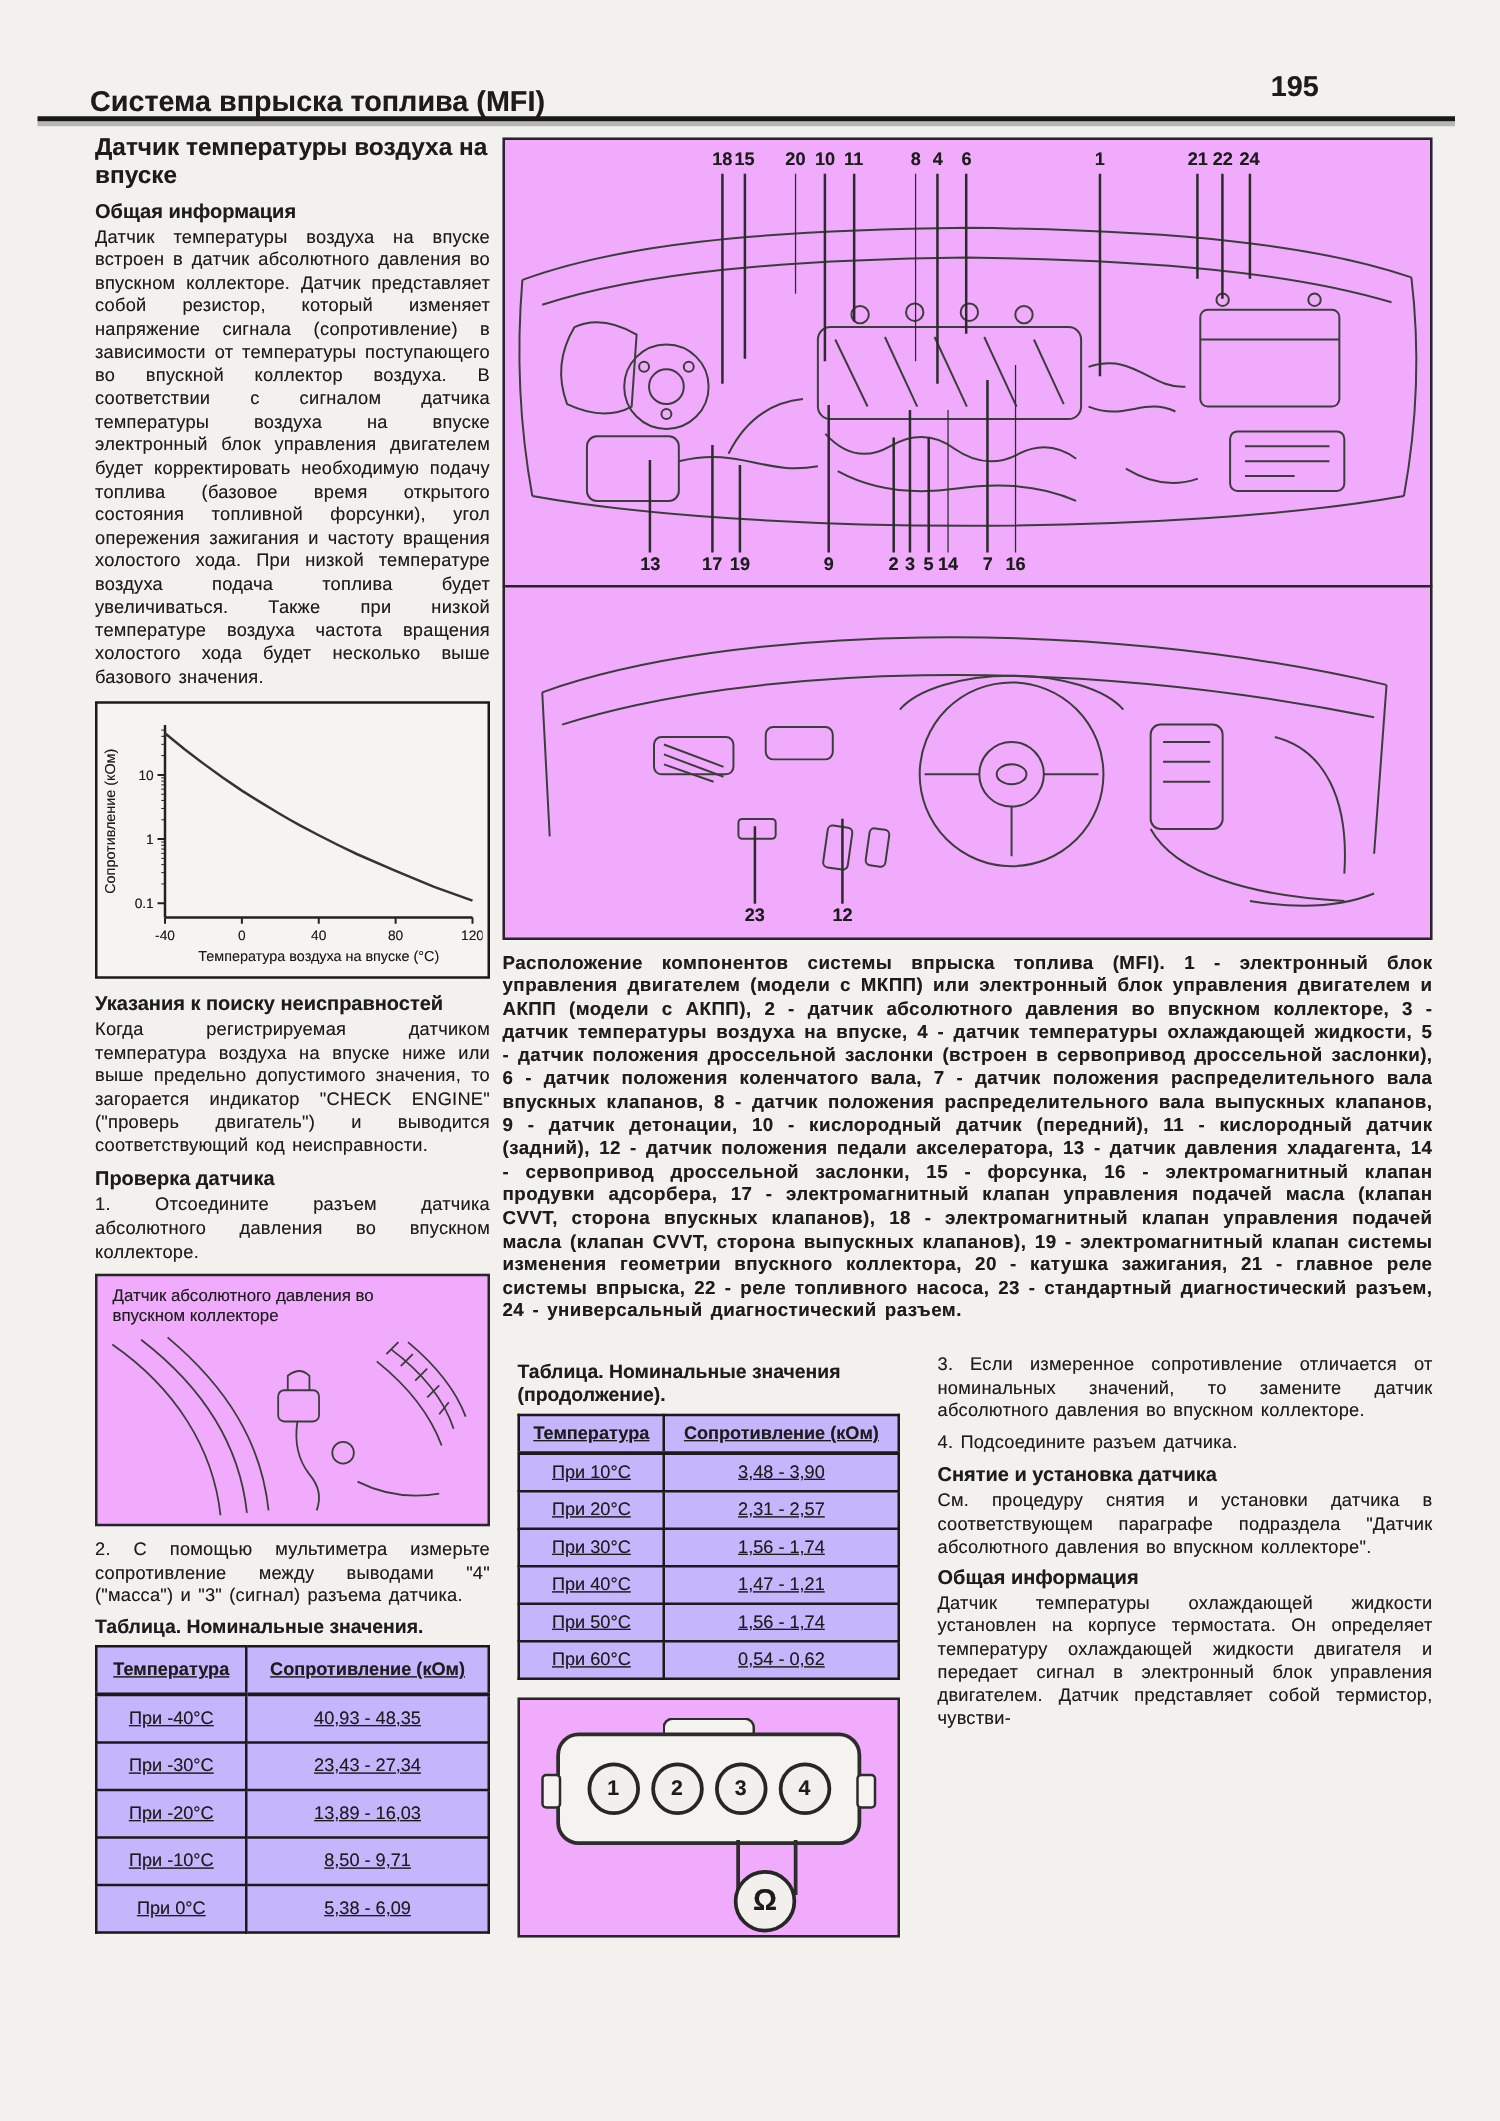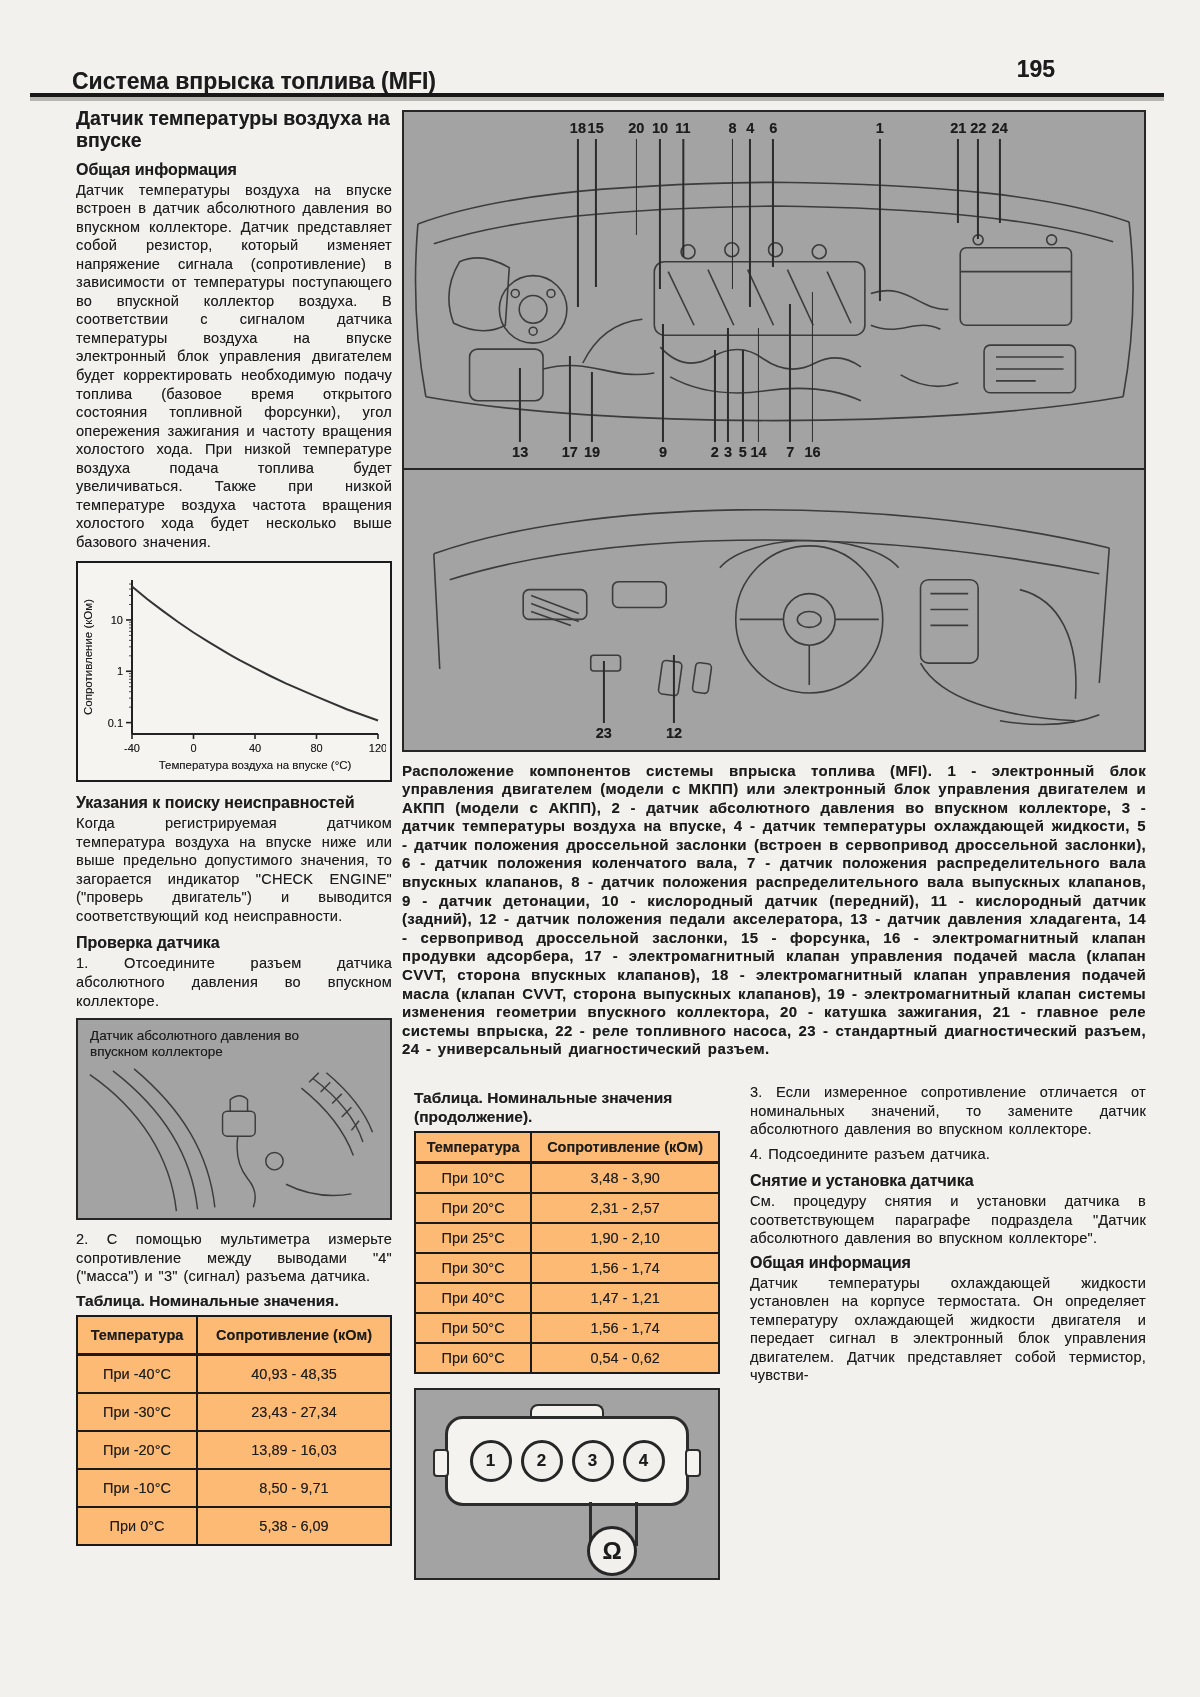--- a/index.html
+++ b/index.html
@@ -18,21 +18,21 @@
   
   .col-left{position:absolute;left:76px;top:108px;width:316px;}
   .col-right{position:absolute;left:402px;top:110px;width:744px;}
   h2.sec-title{font-size:19.5px;font-weight:bold;line-height:1.12;margin:0 0 5px;}
   h3.sub{font-size:16px;font-weight:bold;margin:9px 0 2px;}
   p.body{font-size:14.6px;line-height:1.27;text-align:justify;margin:0 0 6px;
     letter-spacing:.2px;word-spacing:1.5px;}
   
   .chart-box{border:2.5px solid #1b1b1b;margin:10px 0 12px;background:#f5f4f0;padding:5px 2px 2px;}
   
-  .fig{border:2.5px solid #262626;position:relative;background:#a3a3a3;}
+  .fig{border:2.5px solid #262626;position:relative;background:#f0abfc;}
   .fig-left{height:198px;margin:8px 0 10px;}
   .fig-left .fig-label{position:absolute;top:8px;left:12px;width:232px;
     font-size:13.5px;line-height:1.18;}
   .fig-left svg{position:absolute;right:4px;bottom:2px;}
   .fig-engine{height:356px;}
   .fig-dash{height:280px;margin-top:-2.5px;}
   .callout{position:absolute;display:flex;flex-direction:column;align-items:center;
     transform:translateX(-50%);}
   .callout.down{top:9px;}
   .callout.up{bottom:9px;flex-direction:column-reverse;}
@@ -40,21 +40,21 @@
   .co-line{width:1.8px;background:#2b2b2b;}
   .callout.down .co-line{margin-top:3px;}
   .callout.up .co-line{margin-bottom:3px;}
   .fig-caption{font-size:15px;font-weight:bold;line-height:1.24;text-align:justify;
     margin:10px 0 0;letter-spacing:.35px;word-spacing:2px;}
   
   .split{display:flex;margin-top:24px;}
   .col-mid{width:306px;flex:none;padding-left:12px;}
   .col-far{flex:1;padding-left:30px;}
   .tbl-title{font-size:15.5px;font-weight:bold;margin:6px 0 5px;line-height:1.2;}
-  table.man{border-collapse:collapse;width:100%;background:#fdba74;}
+  table.man{border-collapse:collapse;width:100%;background:#c4b5fd;text-decoration:underline;}
   table.man th,table.man td{border:2px solid #1a1a1a;text-align:center;font-size:14.5px;}
   table.man th{font-weight:bold;border-bottom-width:3px;}
   .tall th,.tall td{padding:10px 4px;}
   .short th,.short td{padding:6px 4px;}
   
   .fig-conn{height:188px;margin-top:14px;border-width:2px;}
   .conn-body{position:absolute;left:50%;top:26px;transform:translateX(-50%);
     width:238px;height:84px;border:3px solid #2c2c2c;border-radius:18px;background:#f4f3ef;
     display:flex;align-items:center;justify-content:center;gap:9px;}
   .conn-body::before,.conn-body::after{content:"";position:absolute;top:30px;width:12px;height:24px;
@@ -371,24 +371,20 @@
               </tr>
               <tr>
                 <td>При 10°C</td>
                 <td>3,48 - 3,90</td>
               </tr>
               <tr>
                 <td>При 20°C</td>
                 <td>2,31 - 2,57</td>
               </tr>
               <tr>
-                <td>При 25°C</td>
-                <td>1,90 - 2,10</td>
-              </tr>
-              <tr>
                 <td>При 30°C</td>
                 <td>1,56 - 1,74</td>
               </tr>
               <tr>
                 <td>При 40°C</td>
                 <td>1,47 - 1,21</td>
               </tr>
               <tr>
                 <td>При 50°C</td>
                 <td>1,56 - 1,74</td>

